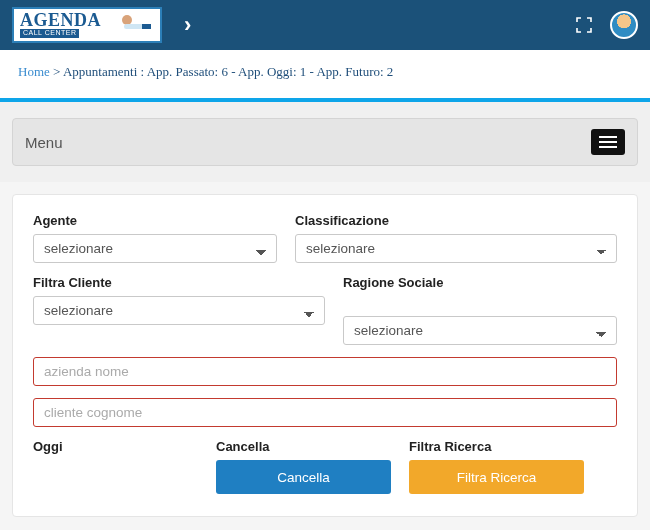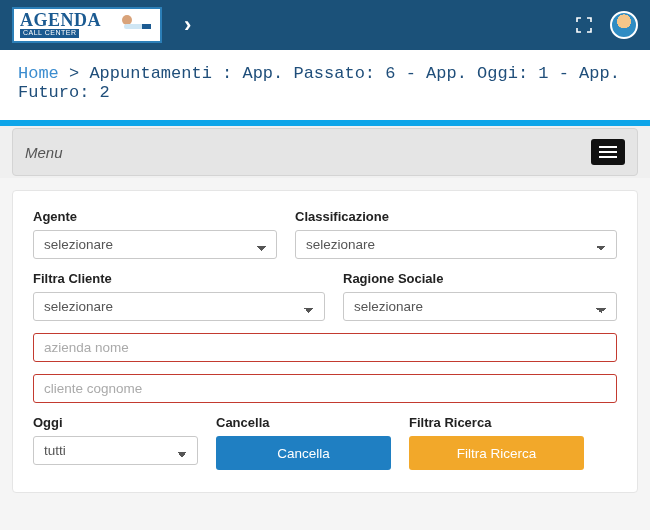--- a/index.html
+++ b/index.html
@@ -64,30 +64,29 @@
   .avatar {
     width: 28px; height: 28px;
     border-radius: 50%;
     background: radial-gradient(circle at 50% 35%, #f4c68a 0 35%, #2f8cc3 36% 100%);
     border: 2px solid #fff;
     cursor: pointer;
   }
   .breadcrumb {
     background: #fff;
     padding: 14px 18px 18px;
-    font-size: 17px;
+    font-size: 13px;
     color: #1f4e7a;
-    border-bottom: 6px solid #0ea5e9;
-    font-family: Liberation Mono, monospace;
+    border-bottom: 4px solid #0ea5e9;
+    font-family: Liberation Serif, serif;
   }
   .breadcrumb a { color: #3a8ccf; text-decoration: none; }
   .menubar-wrap {
     background: #f0f0f0;
-    padding: 2px 12px;
-    font-style: italic;
+    padding: 16px 12px;
   }
   .menubar {
     background: #e5e5e5;
     border: 1px solid #d4d4d4;
     border-radius: 4px;
     display: flex;
     align-items: center;
     justify-content: space-between;
     padding: 10px 12px;
   }
@@ -138,21 +137,21 @@
     font-size: 13.5px;
     cursor: pointer;
     width: 100%;
     font-family: inherit;
   }
   .btn-blue { background: #1f7fc2; }
   .btn-orange { background: #f2a82a; }
   .col-agente { flex: 0 0 244px; }
   .col-class { flex: 1; }
   .col-cognome { flex: 0 0 292px; }
-  .col-ragione { flex: 1; }
+  .col-ragione { flex: 1; gap: 20px; }
   .col-full { flex: 1; }
   .col-anno { flex: 0 0 165px; }
   .col-btn { flex: 0 0 175px; }
 </style>
 </head>
 <body>
 
 <div class="topbar">
   <div class="topbar-left">
     <div class="logo">
@@ -226,21 +225,20 @@
 
     <div class="row">
       <div class="col col-full">
         <input class="textin red" type="text" placeholder="cliente cognome" style="">
       </div>
     </div>
 
     <div class="row" style="margin-bottom:0">
       <div class="col col-anno">
         <span class="label">Oggi</span>
-        <select><option>tutti</option></select>
       </div>
       <div class="col col-btn">
         <span class="label">Cancella</span>
         <button class="btn btn-blue">Cancella</button>
       </div>
       <div class="col col-btn">
         <span class="label">Filtra Ricerca</span>
         <button class="btn btn-orange">Filtra Ricerca</button>
       </div>
     </div>

